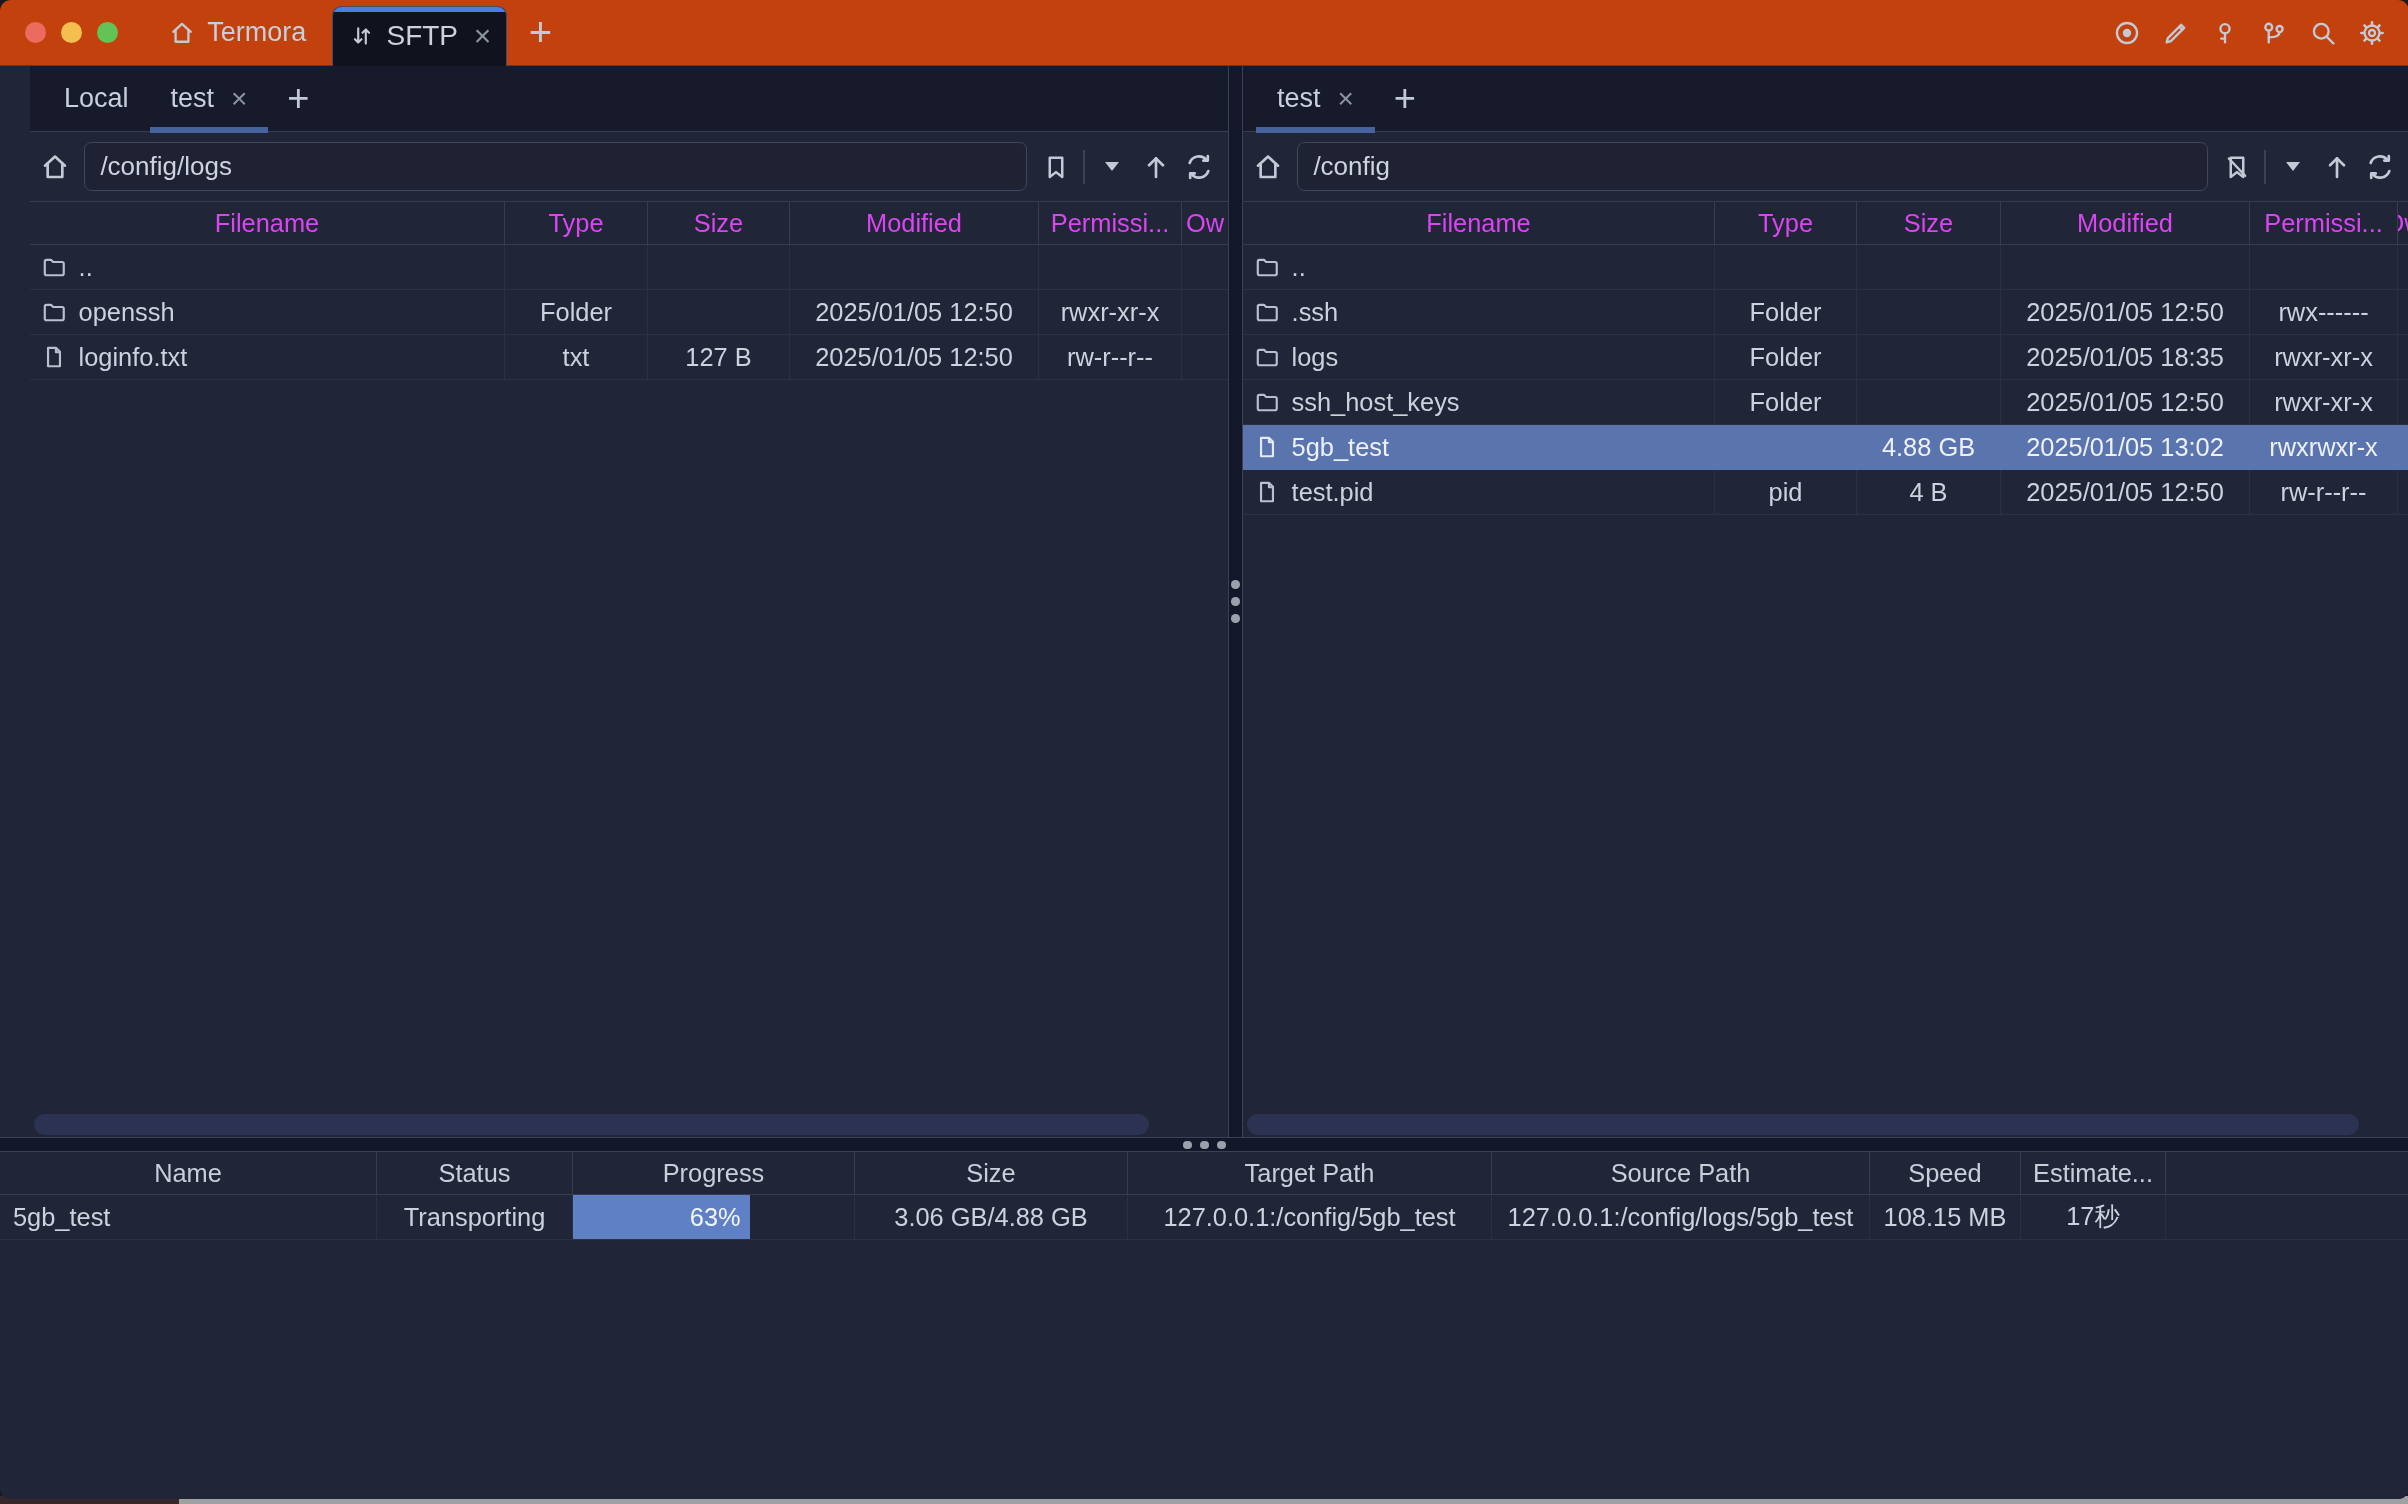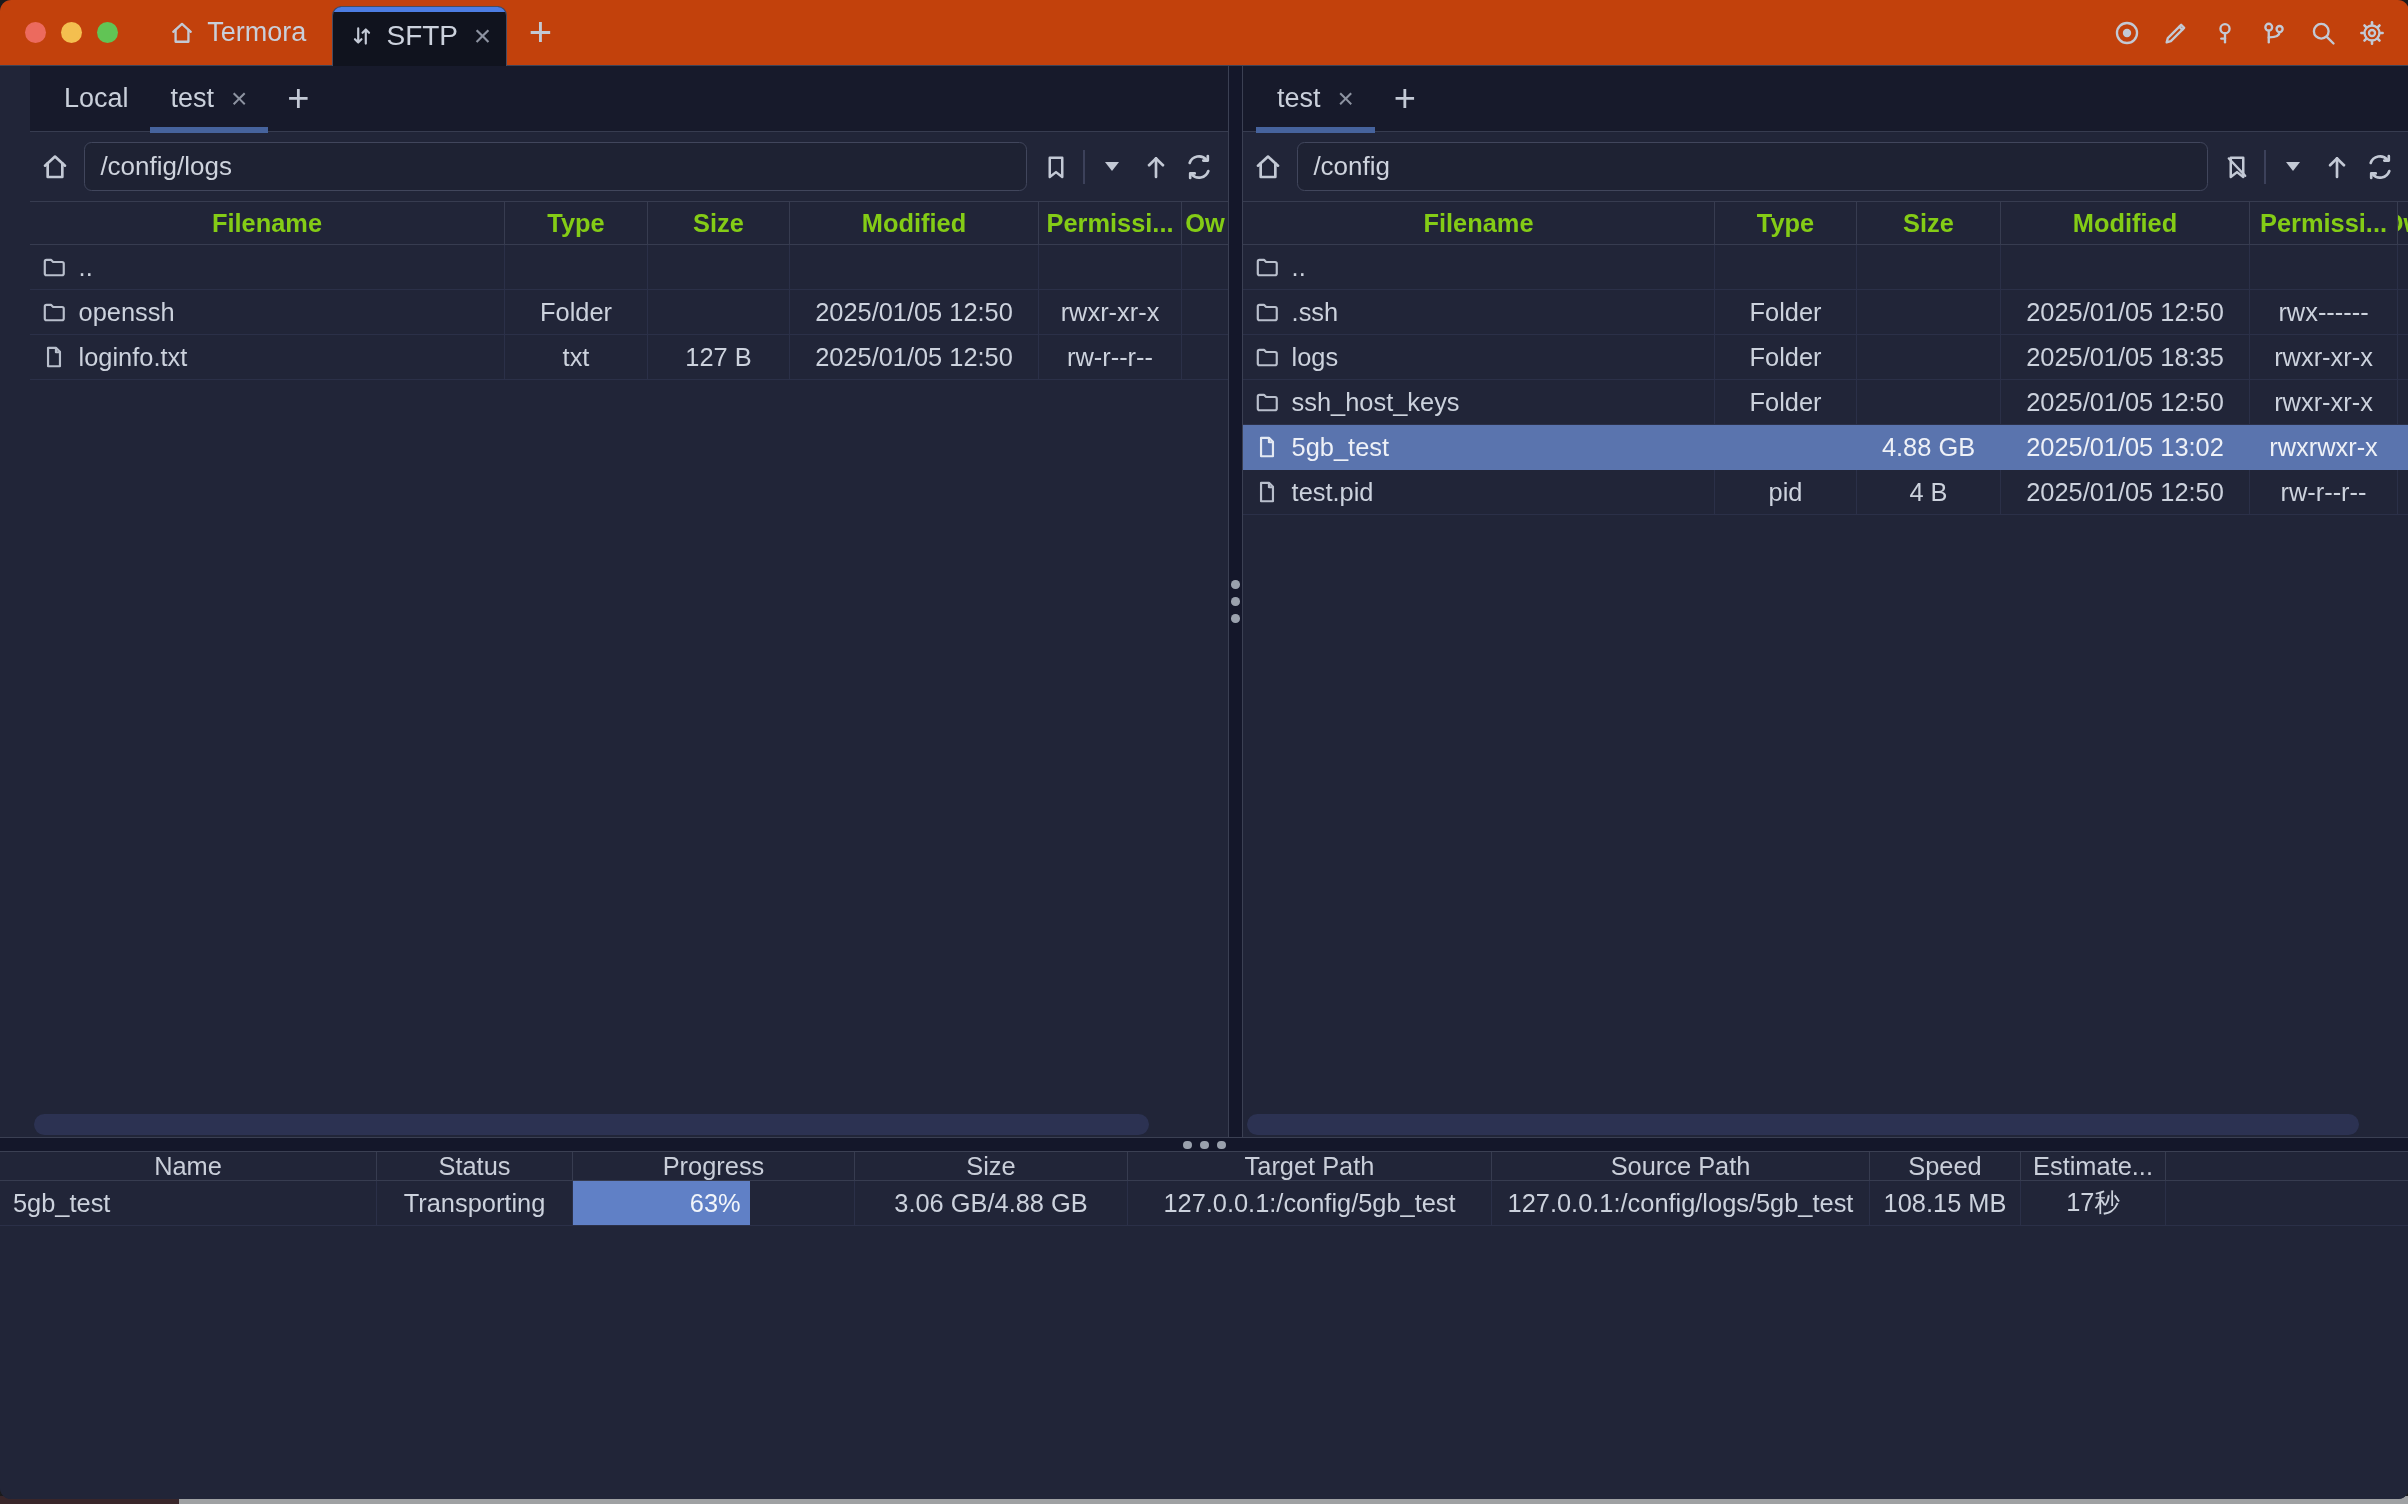--- a/index.html
+++ b/index.html
@@ -102,22 +102,22 @@
   .tool-icon { width:32px; height:32px; display:flex; align-items:center; justify-content:center; color:#c3c9d5; }
   .tool-sep { width:1.9px; height:34px; background:#3c415a; }
   .caret-down { width:0; height:0; border-left:7.5px solid transparent; border-right:7.5px solid transparent; border-top:9.4px solid #c3c9d5; }
 
   
   .ftable { display:flex; flex-direction:column; min-height:0; flex:1 1 auto; }
   .frow { display:grid; align-items:stretch; }
   .pane.left  .frow { grid-template-columns:475px 143px 142px 249px 143px 1fr; }
   .pane.right .frow { grid-template-columns:472px 142px 144px 249px 148px 1fr; }
   .fhead { height:43px; flex:0 0 43px; border-bottom:1.9px solid #373c50; }
-  .fhead .cell { display:flex; align-items:center; justify-content:center; font-size:25.4px; color:#84cc16;
-                 border-right:1.9px solid #373c50; overflow:hidden; white-space:nowrap;font-weight:bold; }
+  .fhead .cell { display:flex; align-items:center; justify-content:center; font-size:25.4px; color:#d946ef;
+                 border-right:1.9px solid #373c50; overflow:hidden; white-space:nowrap; }
   .fhead .cell:last-child { border-right:none; }
   .fbody-row { height:45px; flex:0 0 45px; border-bottom:1.9px solid #2b3048; }
   .fbody-row .cell {
     display:flex; align-items:center; justify-content:center; font-size:25.4px; color:#ccd2dd;
     border-right:1.9px solid #2b3048; overflow:hidden; white-space:nowrap;
   }
   .fbody-row .cell:last-child { border-right:none; }
   .fbody-row .cell.name { justify-content:flex-start; padding-left:11.3px; gap:11.3px; }
   .fbody-row .cell .ficon { color:#b9bfcc; flex:0 0 auto; }
   .fbody-row.selected { background:#5a74ae; border-bottom-color:#5a74ae; }
@@ -126,21 +126,21 @@
   .ffiller { flex:1 1 auto; }
 
   .hscroll { height:26px; flex:0 0 26px; display:flex; align-items:center; padding:0 3.8px; }
   .hthumb { height:21px; border-radius:10.4px; background:#2c3252; }
   .pane.left .hthumb { width:1115px; }
   .pane.right .hthumb { width:96%; }
 
   
   .transfers { flex:0 0 347px; background:#212538; display:flex; flex-direction:column; }
   .trow { display:grid; grid-template-columns:377px 196px 282px 273px 364px 378px 151px 145px 1fr; }
-  .thead { height:29px; border-bottom:1.9px solid #373c50; }
+  .thead { height:43px; border-bottom:1.9px solid #373c50; }
   .thead .cell { display:flex; align-items:center; justify-content:center; font-size:25.4px; color:#c9ced9;
                  border-right:1.9px solid #373c50; overflow:hidden; white-space:nowrap; }
   .thead .cell:last-child { border-right:none; }
   .tbody-row { height:45px; border-bottom:1.9px solid #2b3048; }
   .tbody-row .cell { display:flex; align-items:center; justify-content:center; font-size:25.4px; color:#ccd2dd;
                      border-right:1.9px solid #2b3048; overflow:hidden; white-space:nowrap; }
   .tbody-row .cell:last-child { border-right:none; }
   .tbody-row .cell.name { justify-content:flex-start; padding-left:13px; }
   .progress-cell { position:relative; padding:0;text-align:center; }
   .progress-fill {

